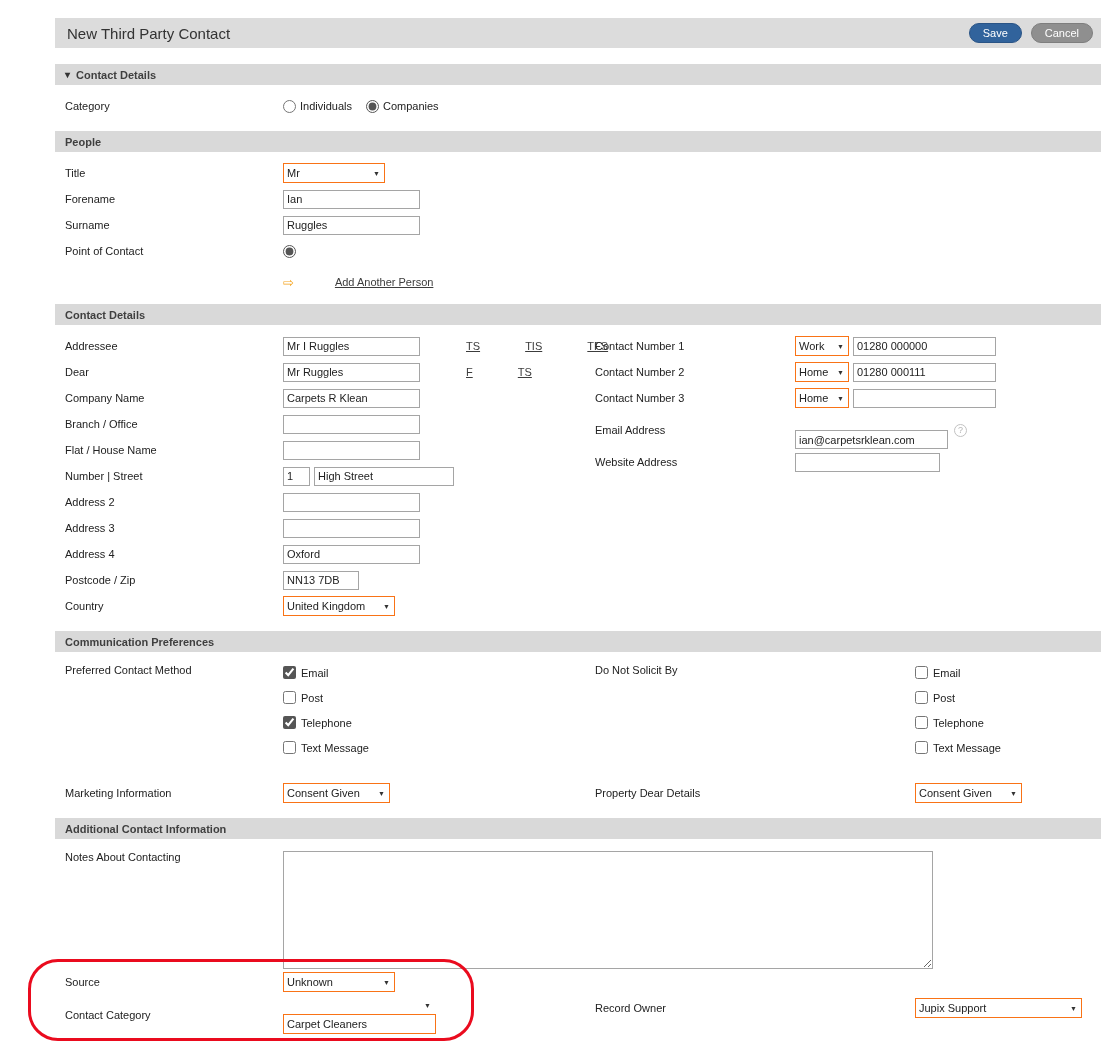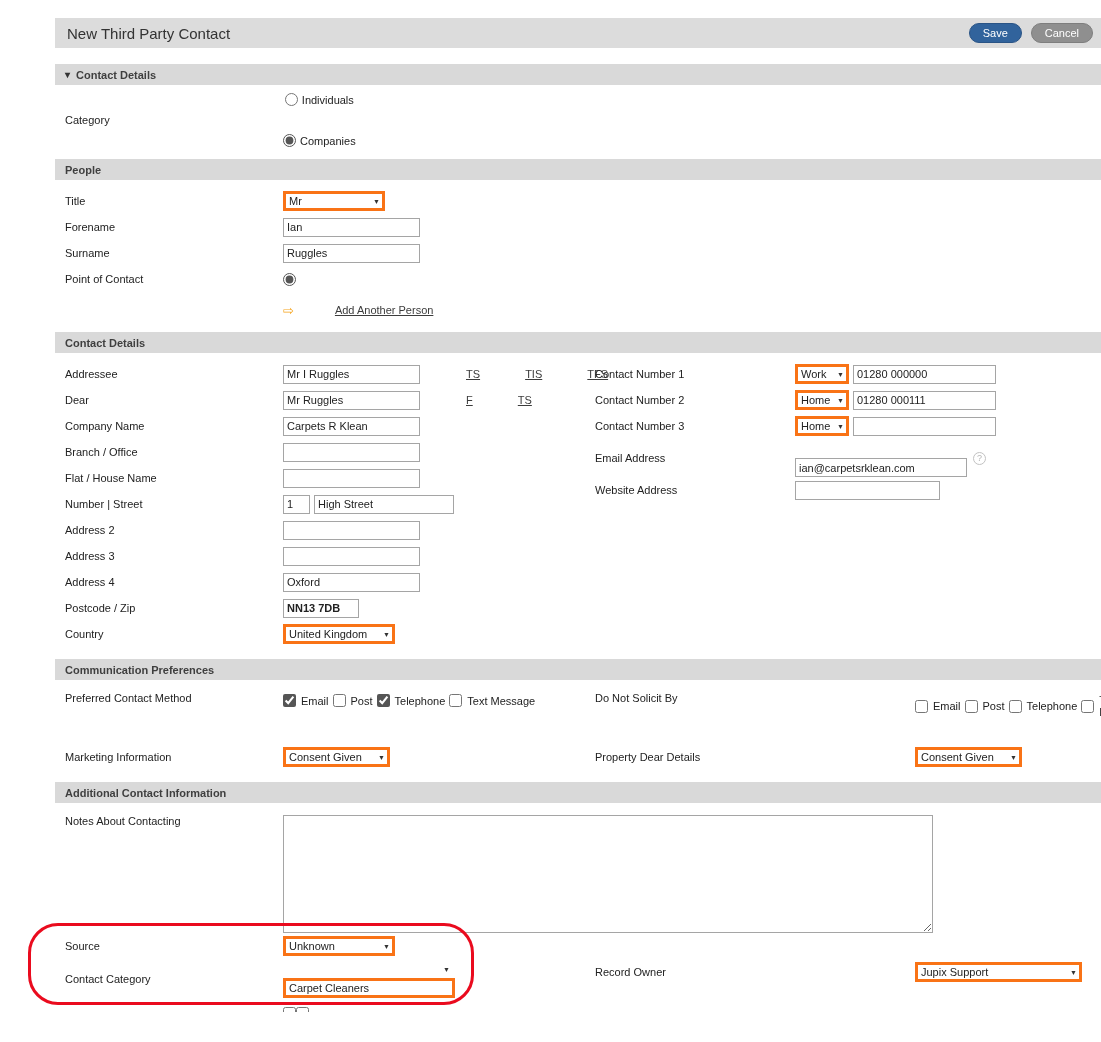--- a/index.html
+++ b/index.html
@@ -31,41 +31,41 @@
   .col-r .lbl { width: 200px; }
   .col-r.wide .lbl { width: 320px; }
 
   input[type=text] { height: 19px; border: 1px solid #a5a5a5; font-size: 11px;
     font-family: inherit; padding: 1px 3px; color: #222; }
   textarea { border: 1px solid #a5a5a5; font-size: 11px; font-family: inherit;
     width: 650px; height: 118px; resize: both; }
   .selwrap { position: relative; display: inline-block; }
   .selwrap::after { content: "▼"; font-size: 7px; position: absolute; right: 5px; top: 7px;
     pointer-events: none; color: #333; }
-  select.sel { appearance: none; -webkit-appearance: none; border: 3px solid #f97316;
+  select.sel { appearance: none; -webkit-appearance: none; border: 1px solid #f97316;
     background: #fff; font-size: 11px; font-family: inherit; height: 20px;
     padding: 1px 16px 1px 3px; color: #222; border-radius: 0; }
 
-  .w27  { width: 27px; }  .w54  { width: 54px; }  .w76  { width: 76px; font-weight: bold; }
+  .w27  { width: 27px; }  .w54  { width: 54px; }  .w76  { width: 76px; }
   .w102 { width: 102px; } .w107 { width: 107px; } .w112 { width: 112px; }
   .w137 { width: 137px; } .w140 { width: 140px; } .w143 { width: 143px; }
-  .w145 { width: 145px; } .w167 { width: 167px; } .w172 { width: 172px; margin-top: 19px; }
+  .w145 { width: 145px; } .w167 { width: 167px; } .w172 { width: 153px; margin-top: 19px; }
 
   .gap { margin-left: 4px; }
   .links { margin-left: 10px; white-space: nowrap; }
   .lnk { color: #3c3c3c; text-decoration: underline; cursor: pointer; margin-right: 6px; margin-left: 36px; }
   .add-person-row { margin: 8px 0 0 228px; height: 20px; display: flex; align-items: center;
     font-size: 11px; }
   .add-arrow { color: #f5a623; font-size: 13px; margin-right: 5px; }
 
   input[type=checkbox], input[type=radio] { width: 13px; height: 13px; margin: 0;
     accent-color: #555; }
-  .radio-group { display: flex; align-items: center; gap: 28px; flex-direction: column; }
+  .radio-group { display: flex; align-items: center; gap: 14px; }
   .opt { display: flex; align-items: center; gap: 4px; font-size: 11px; color: #222; }
-  .stack { display: flex; flex-direction: row; gap: 4px; padding: 2px 0 6px 0; }
+  .stack { display: flex; flex-direction: column; gap: 12px; padding: 2px 0 6px 0; }
   .chk { display: flex; align-items: center; gap: 5px; font-size: 11px; color: #222; }
 
   .qicon { display: inline-flex; width: 13px; height: 13px; border-radius: 50%;
     border: 1px solid #c2c2c2; color: #b5b5b5; font-size: 9px; align-items: center;
     justify-content: center; margin-left: 6px; cursor: pointer; flex-shrink: 0; }
 
   .annotated { position: relative; }
   .annotation { position: absolute; left: -27px; top: -10px; width: 446px; height: 82px;
     border: 3px solid #ea0b1e; border-radius: 30px; pointer-events: none; z-index: 5; }
   .partial-row { display: flex; align-items: flex-start; height: 5px; overflow: hidden;

